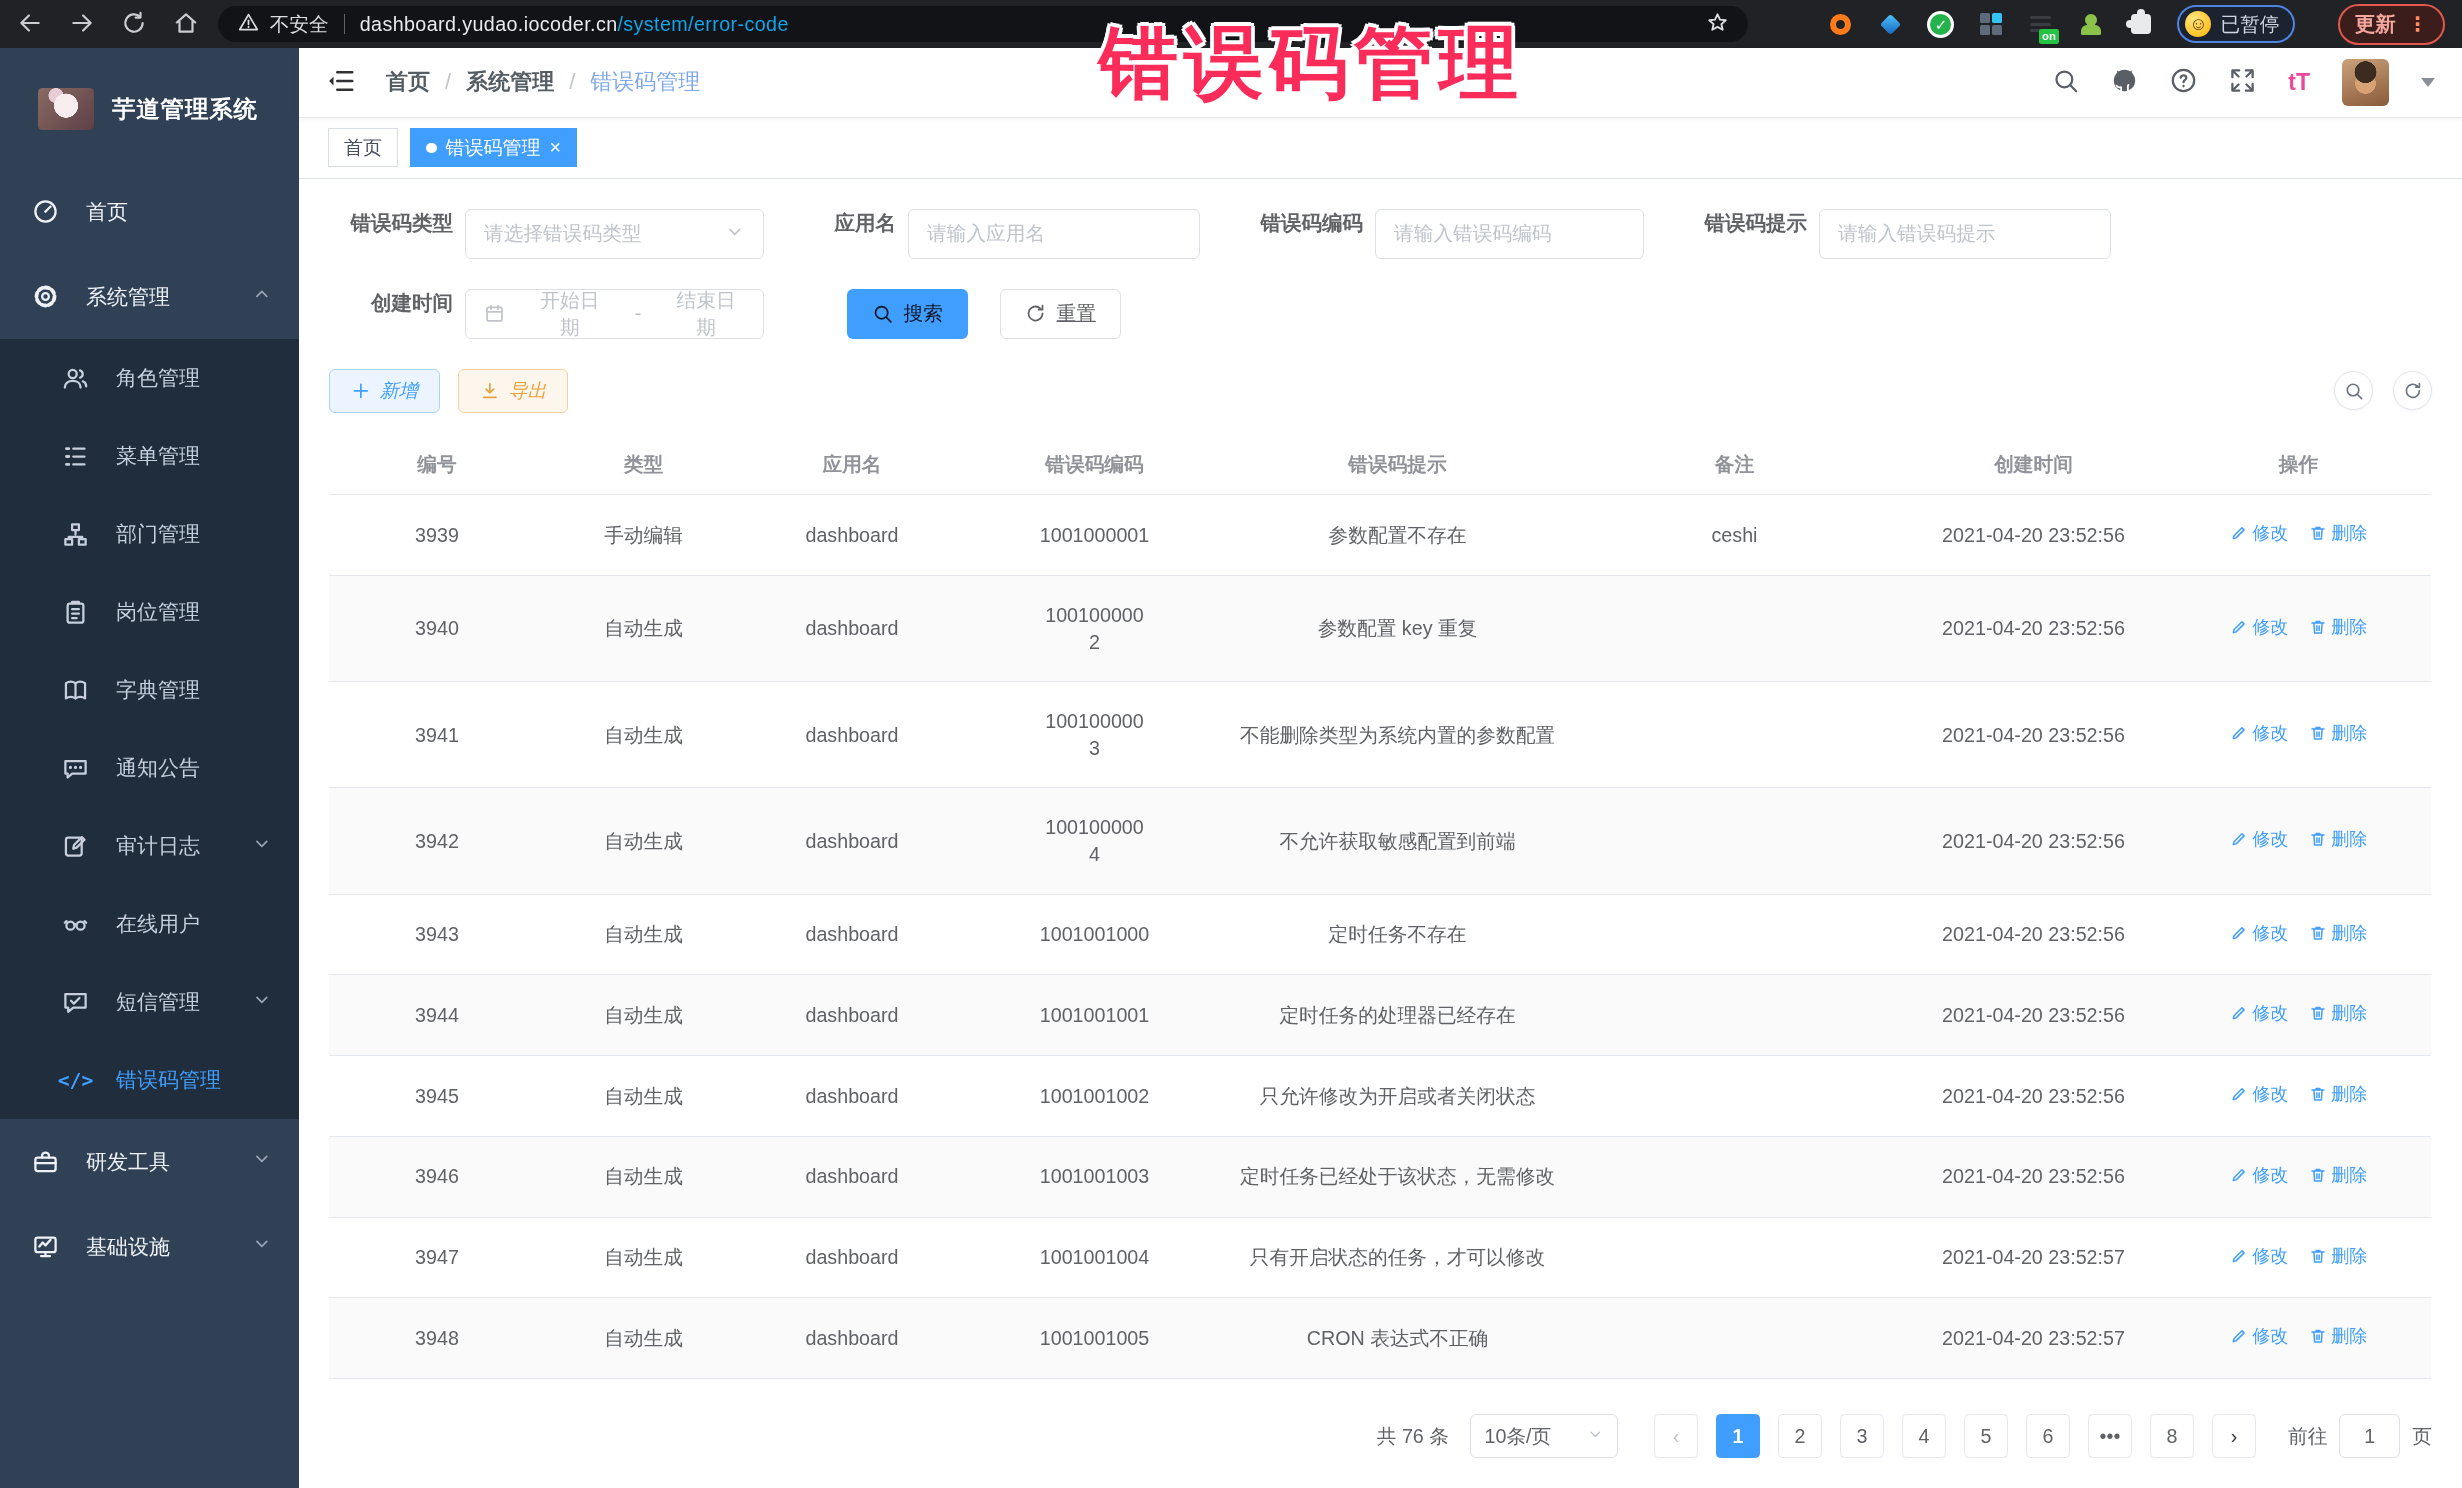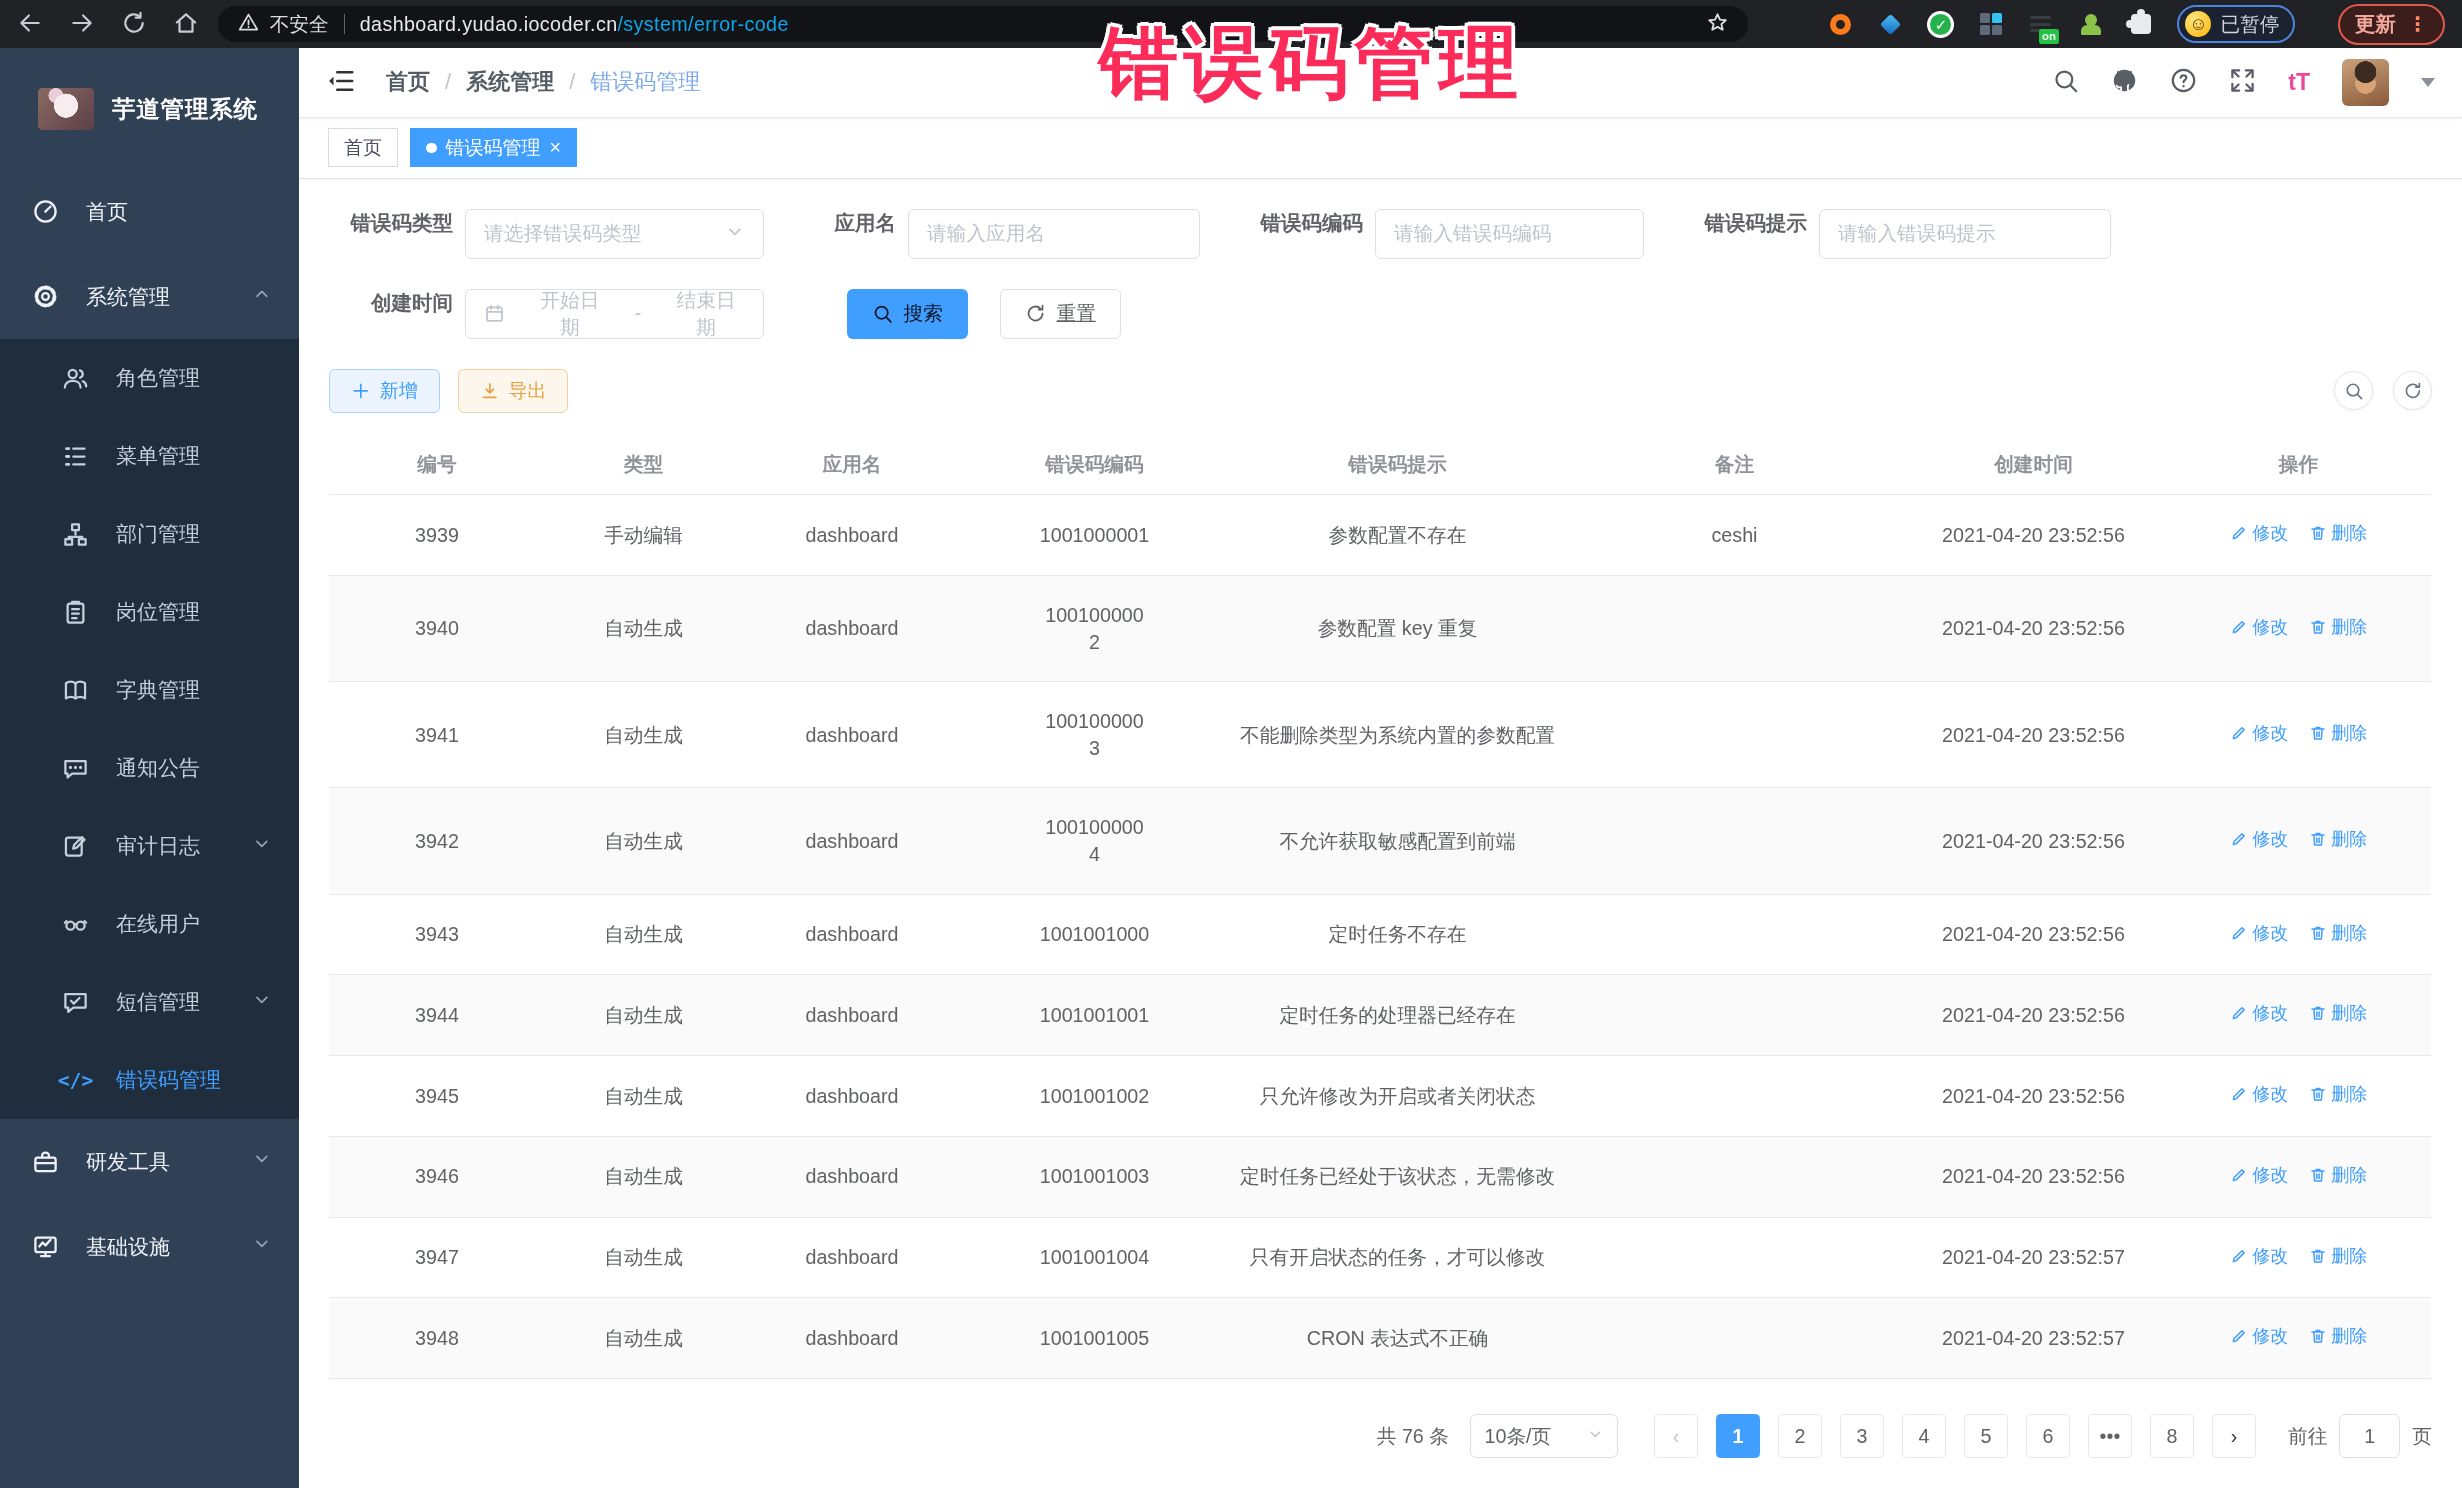--- a/index.html
+++ b/index.html
@@ -101,21 +101,21 @@
   .inp385 { width:292px; } .inp355 { width:269px; }
   .ml40{margin-left:30px;} .ml55{margin-left:42px;} .ml110{margin-left:83px;} .ml42{margin-left:32px;text-decoration:underline;}
   .date-ctl { width:299px; gap:26px; }
   .date-ctl svg { width:21px; height:21px; color:#c0c4cc; flex:none; }
   .date-ctl .dph { flex:1; text-align:center; }
   .btn { height:50px; border-radius:6px; font-size:19.7px; display:flex; align-items:center; gap:10.6px; padding:0 24px; cursor:pointer; border:1.5px solid transparent; }
   .btn svg { width:21px; height:21px; }
   .btn-primary { background:#409eff; color:#0f172a; }
   .btn-plain { background:#fff; border-color:#dcdfe6; color:#606266; }
   .toolbar { display:flex; align-items:center; margin:4.5px 0 21px; }
-  .btn-sm { height:44px; padding:0 21px; font-size:19px; border-radius:6px; border:1.5px solid; display:flex; align-items:center; gap:9px; cursor:pointer; }
+  .btn-sm { height:44px; padding:0 21px; font-size:19px; border-radius:6px; border:1.5px solid; display:flex; align-items:center; gap:9px; cursor:pointer;font-style:italic; }
   .btn-sm svg { width:19.7px; height:19.7px; }
   .btn-add { color:#409eff; background:#ecf5ff; border-color:#a8d4ff; }
   .btn-export { color:#e6a23c; background:#fdf6ec; border-color:#f3d19e; margin-left:18px; }
   .tool-right { margin-left:auto; display:flex; gap:19.7px; }
   .circle-btn { width:39px; height:39px; border-radius:50%; border:1.5px solid #e2e6ec; background:#fff; color:#6b7280; display:flex; align-items:center; justify-content:center; box-shadow:0 0.8px 3px rgba(0,0,0,.06); cursor:pointer; }
   .circle-btn svg { width:19.7px; height:19.7px; }
 
   
   table { width:2102px; border-collapse:collapse; table-layout:fixed; }
   th { font-size:19.7px; color:#909399; font-weight:bold; text-align:center; padding:16.7px 7.6px; border-bottom:0.8px solid #e4e7ed; }

